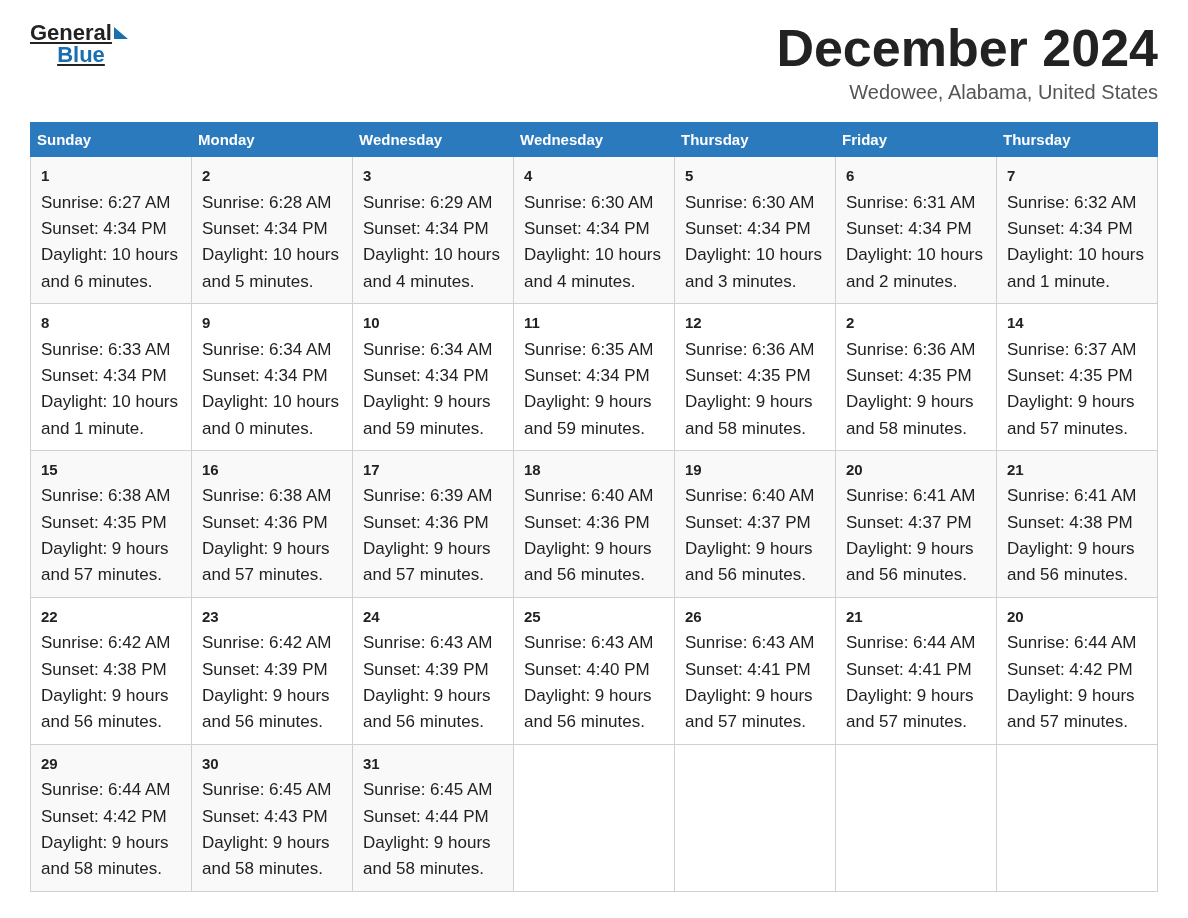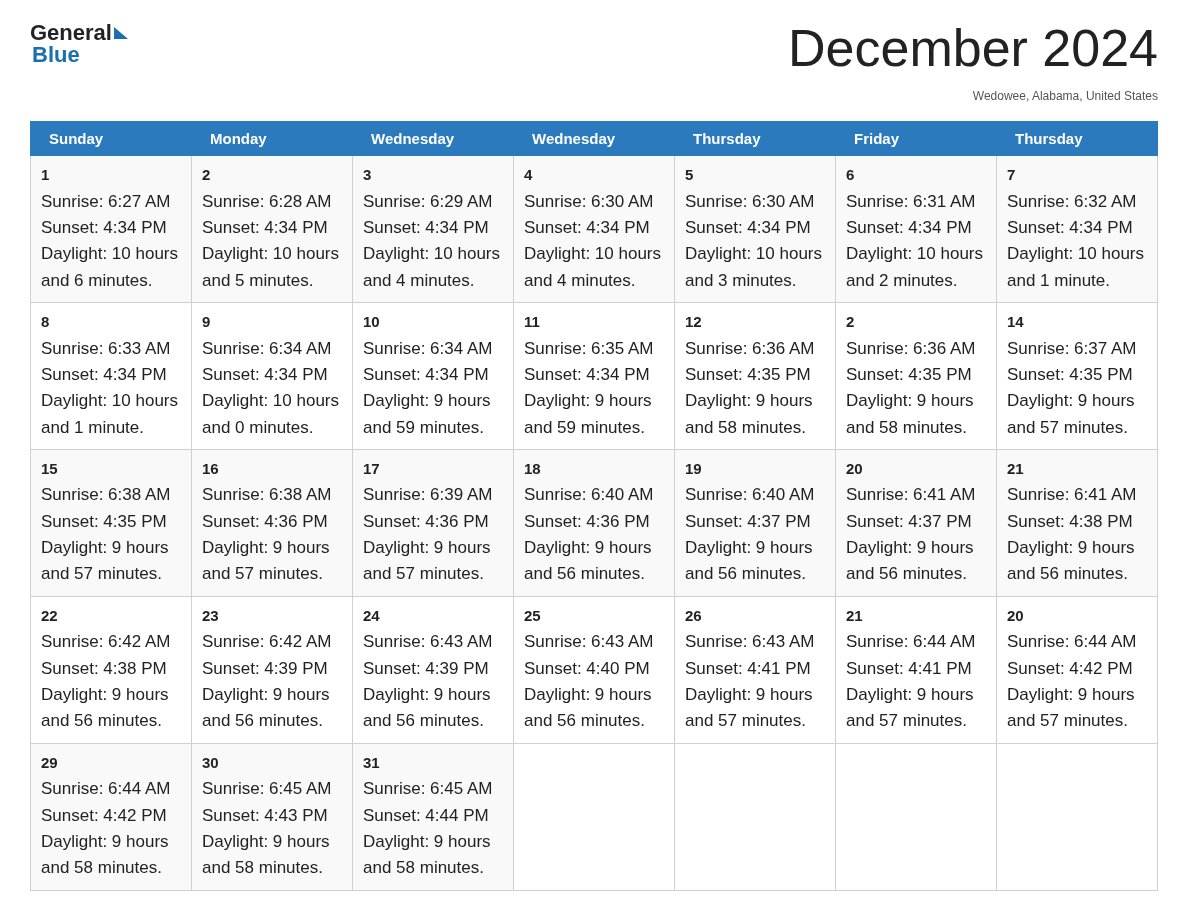--- a/index.html
+++ b/index.html
@@ -13,21 +13,22 @@
     }
     .header {
       display: flex;
       justify-content: space-between;
       align-items: flex-start;
       margin-bottom: 18px;
     }
     .logo {
       display: flex;
       flex-direction: column;
-      align-items: flex-start;
+      align-items: center;
+      text-decoration: underline;
     }
     .logo-text {
       display: flex;
       align-items: center;
       font-size: 22px;
       font-weight: bold;
       color: #222;
     }
     .logo-general { color: #222; }
     .logo-triangle {
@@ -38,41 +39,41 @@
       border-bottom: 0px solid transparent;
       display: inline-block;
       margin: 0 2px;
       vertical-align: middle;
     }
     .title-section {
       text-align: right;
     }
     .page-title {
       font-size: 52px;
-      font-weight: normal;
+      font-weight: bold;
       color: #222;
       line-height: 1.1;
       text-align: right;
     }
     .subtitle {
-      font-size: 12px;
+      font-size: 20px;
       color: #555;
-      margin-top: 12px;
+      margin-top: 4px;
     }
     table {
       width: 100%;
       border-collapse: collapse;
       table-layout: fixed;
     }
     thead tr th {
       background-color: #2a7abd;
       color: #fff;
       font-size: 15px;
       font-weight: bold;
-      padding: 8px 18px;
+      padding: 8px 6px;
       text-align: left;
       border: 1px solid #2a7abd;
     }
     tbody tr td {
       vertical-align: top;
       padding: 8px 10px;
       border: 1px solid #d0d0d0;
       font-size: 13px;
       line-height: 1.5;
       background: #fff;

